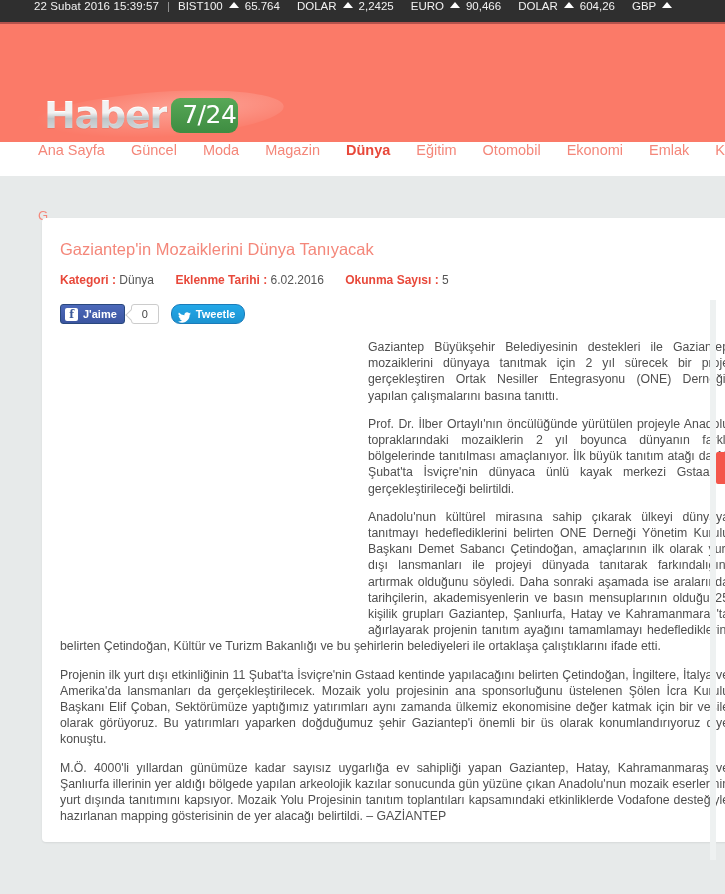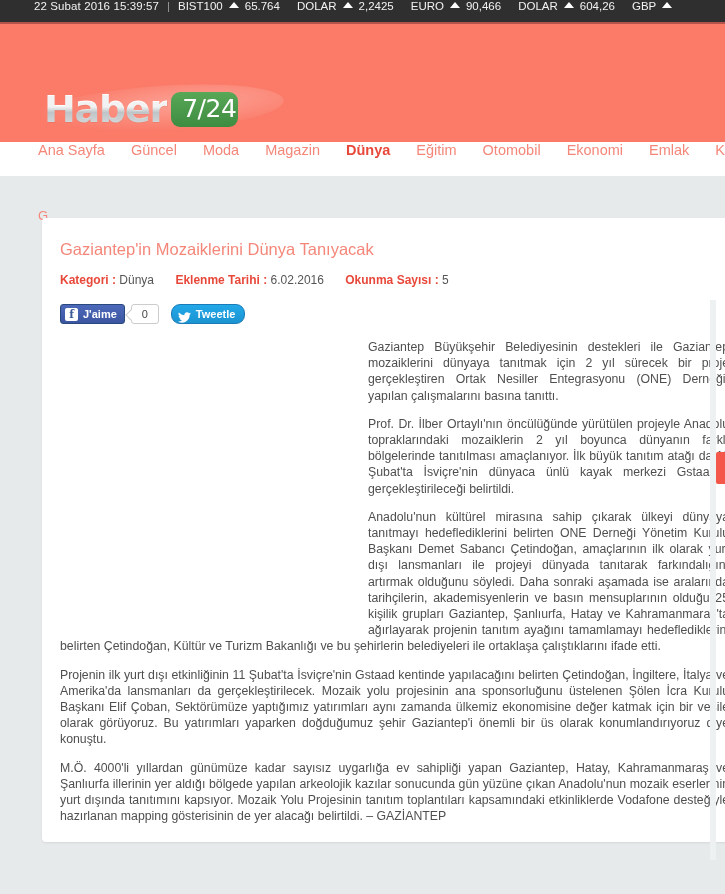--- a/index.html
+++ b/index.html
@@ -59,21 +59,21 @@
   
   .site-header {
     height: 118px;
     background: #fb7a68;
     position: relative;
     overflow: hidden;
   }
   .logo {
     position: absolute;
     left: 44px;
-    top: 60px;
+    top: 66px;
     display: flex;
     align-items: center;
     height: 50px;
   }
   .logo-swoosh {
     position: absolute;
     left: -10px;
     top: 2px;
     width: 250px;
     height: 46px;

